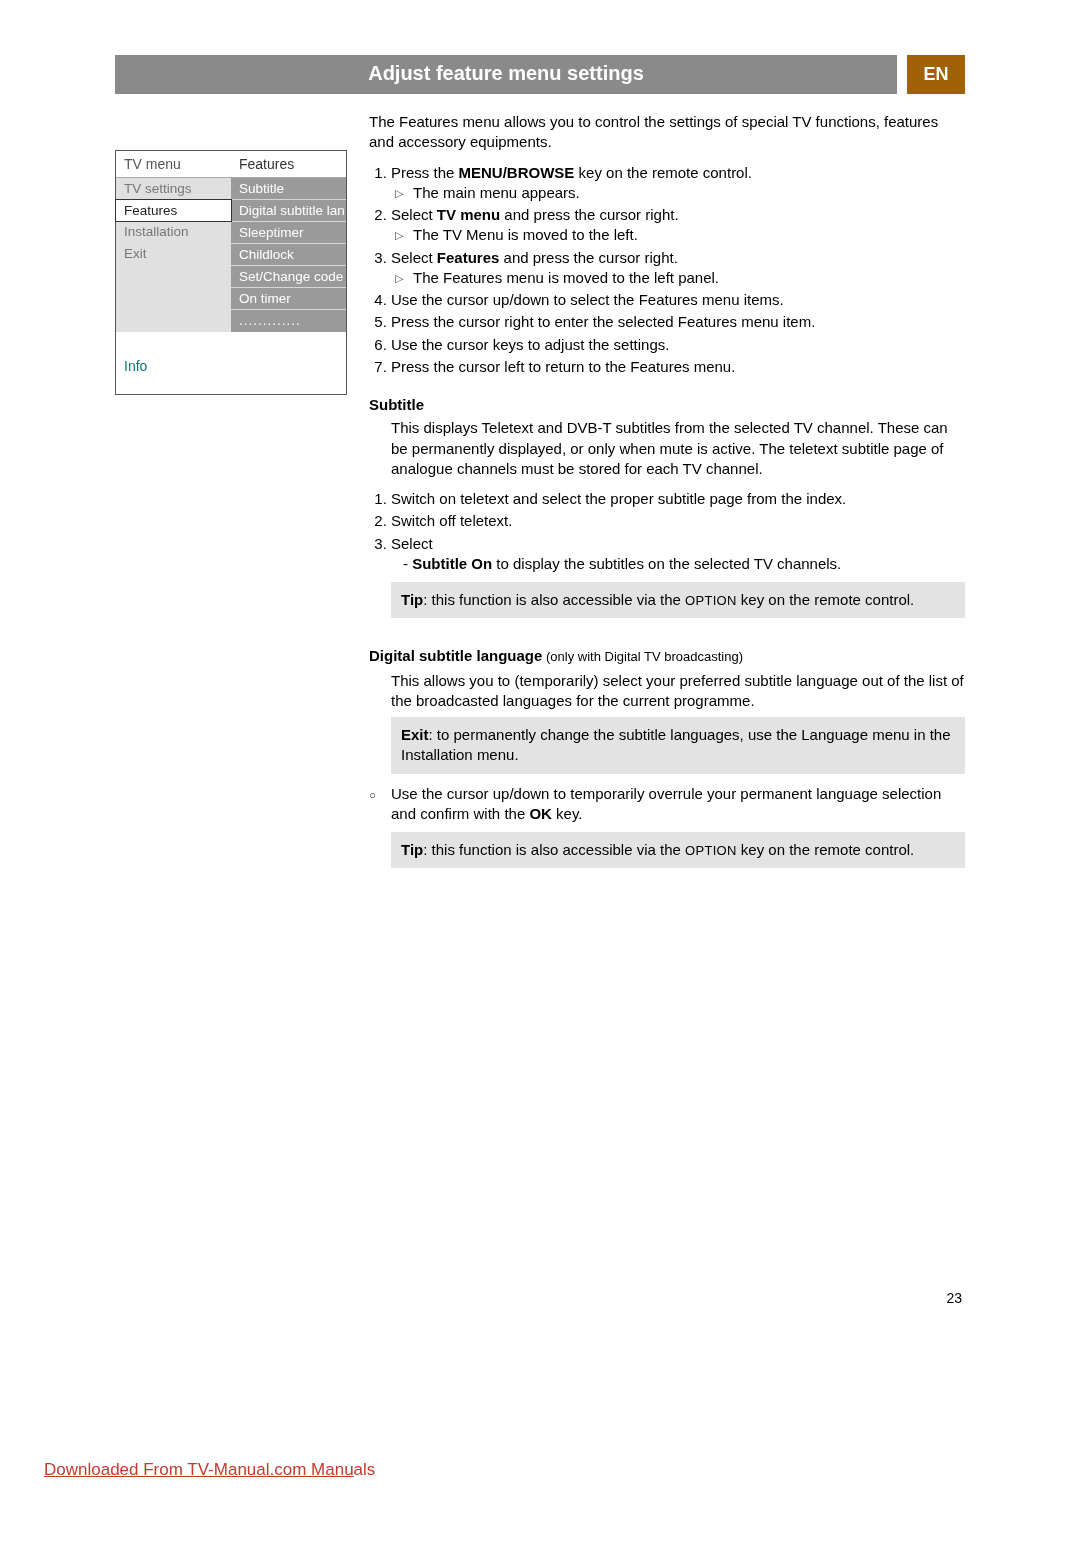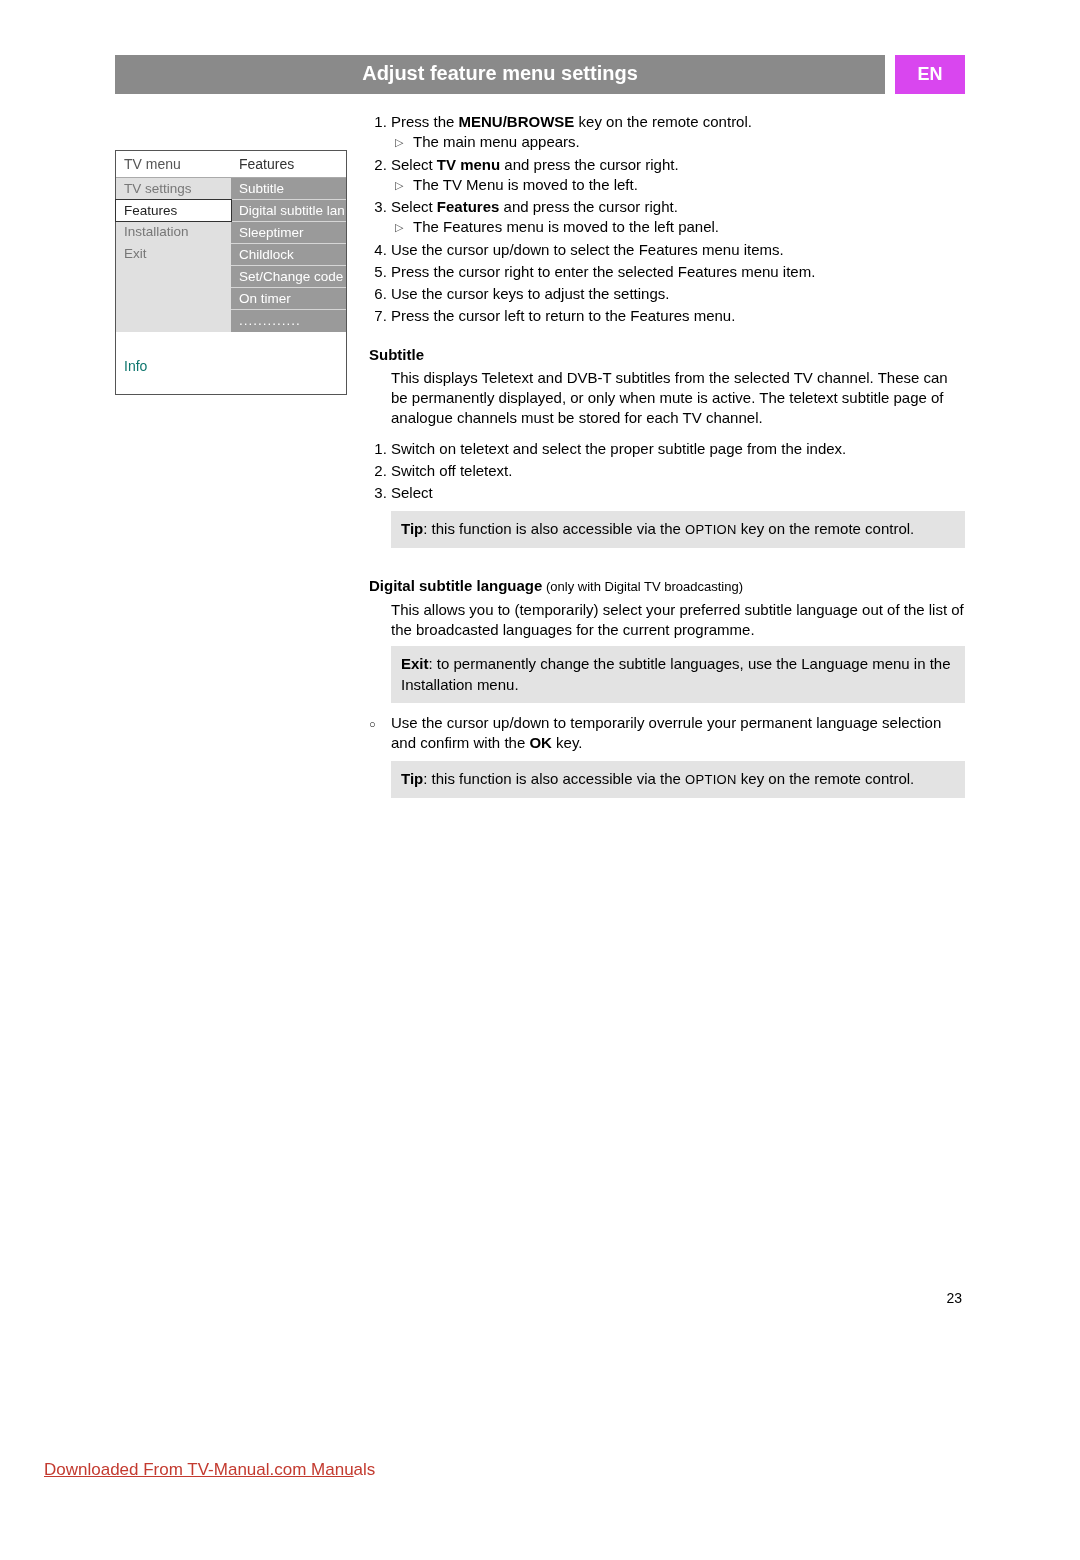--- a/index.html
+++ b/index.html
@@ -23,22 +23,22 @@
   .header-title {
     flex: 1;
     background: #8a8a8a;
     color: #fff;
     font-weight: bold;
     font-size: 20px;
     text-align: center;
     padding: 7px 0 9px 0;
   }
   .header-lang {
-    width: 70px;
-    background: #d946ef;
+    width: 58px;
+    background: #a16207;
     color: #fff;
     font-weight: bold;
     font-size: 18px;
     display: flex;
     align-items: center;
     justify-content: center;
   }
   .content {
     display: flex;
     gap: 22px;
@@ -239,20 +239,21 @@
             <div class="mitem">Set/Change code</div>
             <div class="mitem">On timer</div>
             <div class="mitem dots">.............</div>
           </div>
         </div>
         <div class="menu-info">Info</div>
       </div>
     </div>
 
     <div class="text-col">
+      <p class="para">The Features menu allows you to control the settings of special TV functions, features and accessory equipments.</p>
 
       <ol class="main-steps">
         <li>
           <span>Press the </span><b>MENU/BROWSE</b><span> key on the remote control.</span>
           <div class="sub-point">
               <span class="tri">▷</span>
               <span class="txt">The main menu appears.</span>
             </div>
         </li>
         <li>
@@ -278,20 +279,21 @@
       <div class="section-head">Subtitle</div>
       <div class="indent-block">
         <p class="para">This displays Teletext and DVB-T subtitles from the selected TV channel. These can be permanently displayed, or only when mute is active. The teletext subtitle page of analogue channels must be stored for each TV channel.</p>
       </div>
       <ol class="sub-steps">
         <li>Switch on teletext and select the proper subtitle page from the index.</li>
         <li>Switch off teletext.</li>
         <li>
           <span>Select</span>
           <ul class="dash-list">
+            <li><b>Subtitle On</b><span> to display the subtitles on the selected TV channels.</span></li>
           </ul>
         </li>
       </ol>
       <div class="tip-box">
         <b>Tip</b><span>: this function is also accessible via the </span><span class="smallcaps">OPTION</span><span> key on the remote control.</span>
       </div>
 
       <div style="height:18px"></div>
 
       <div>

